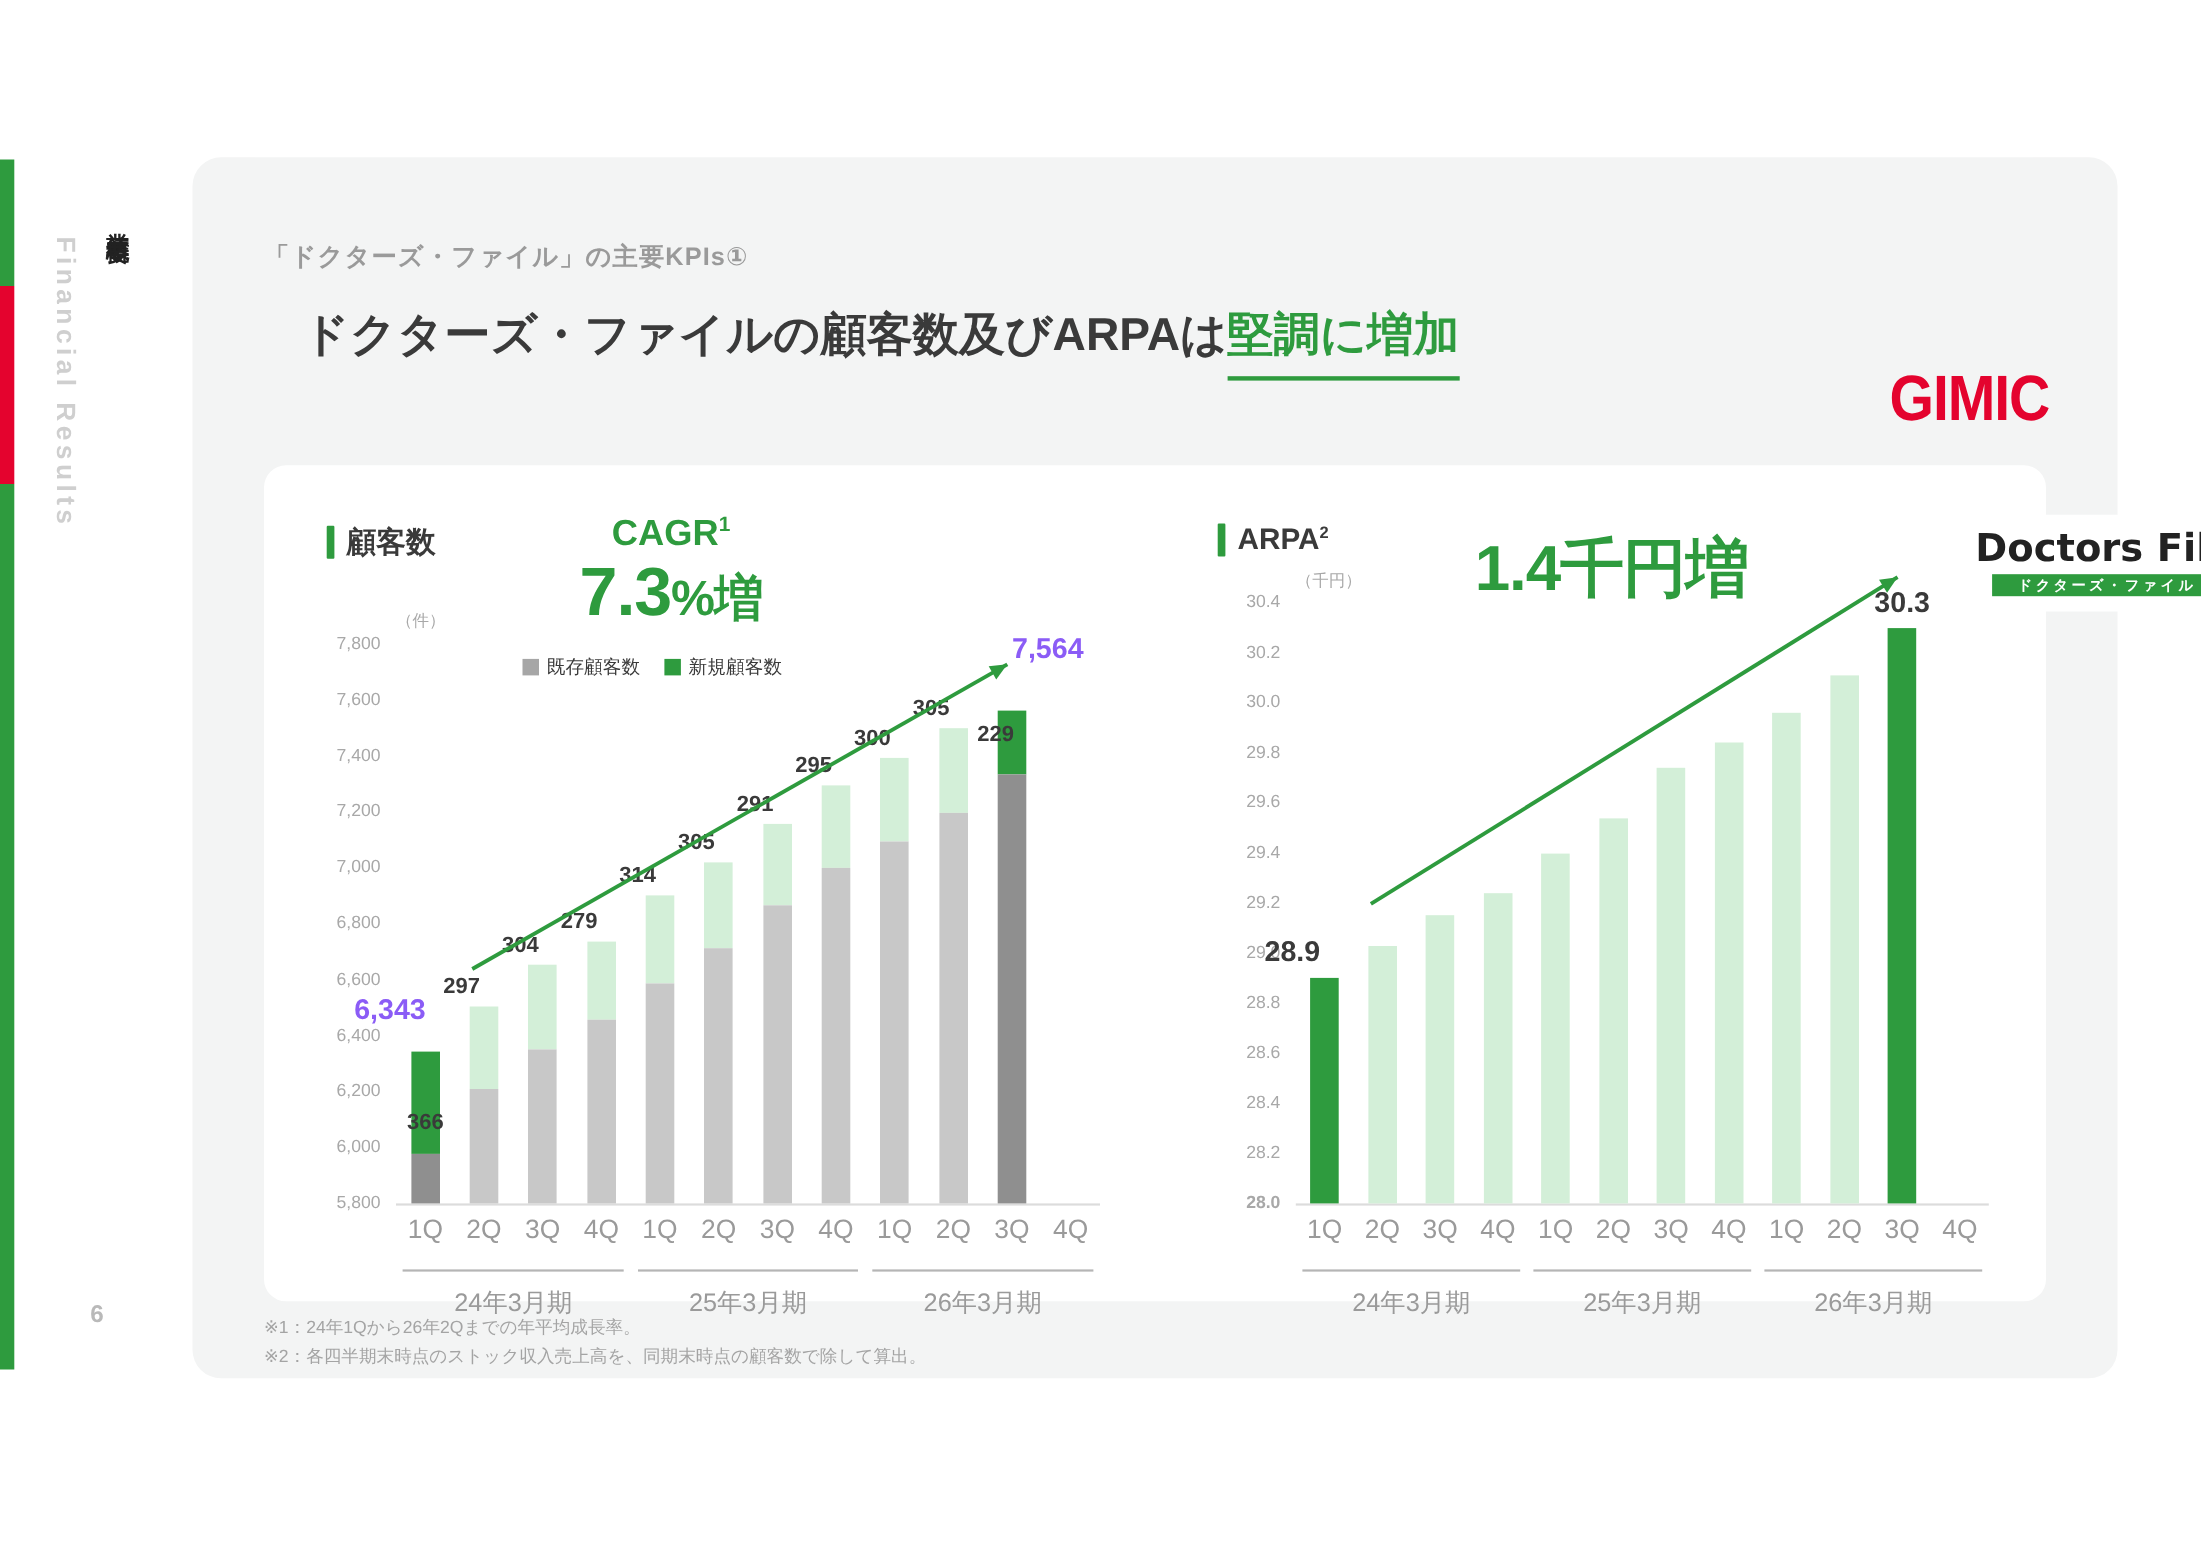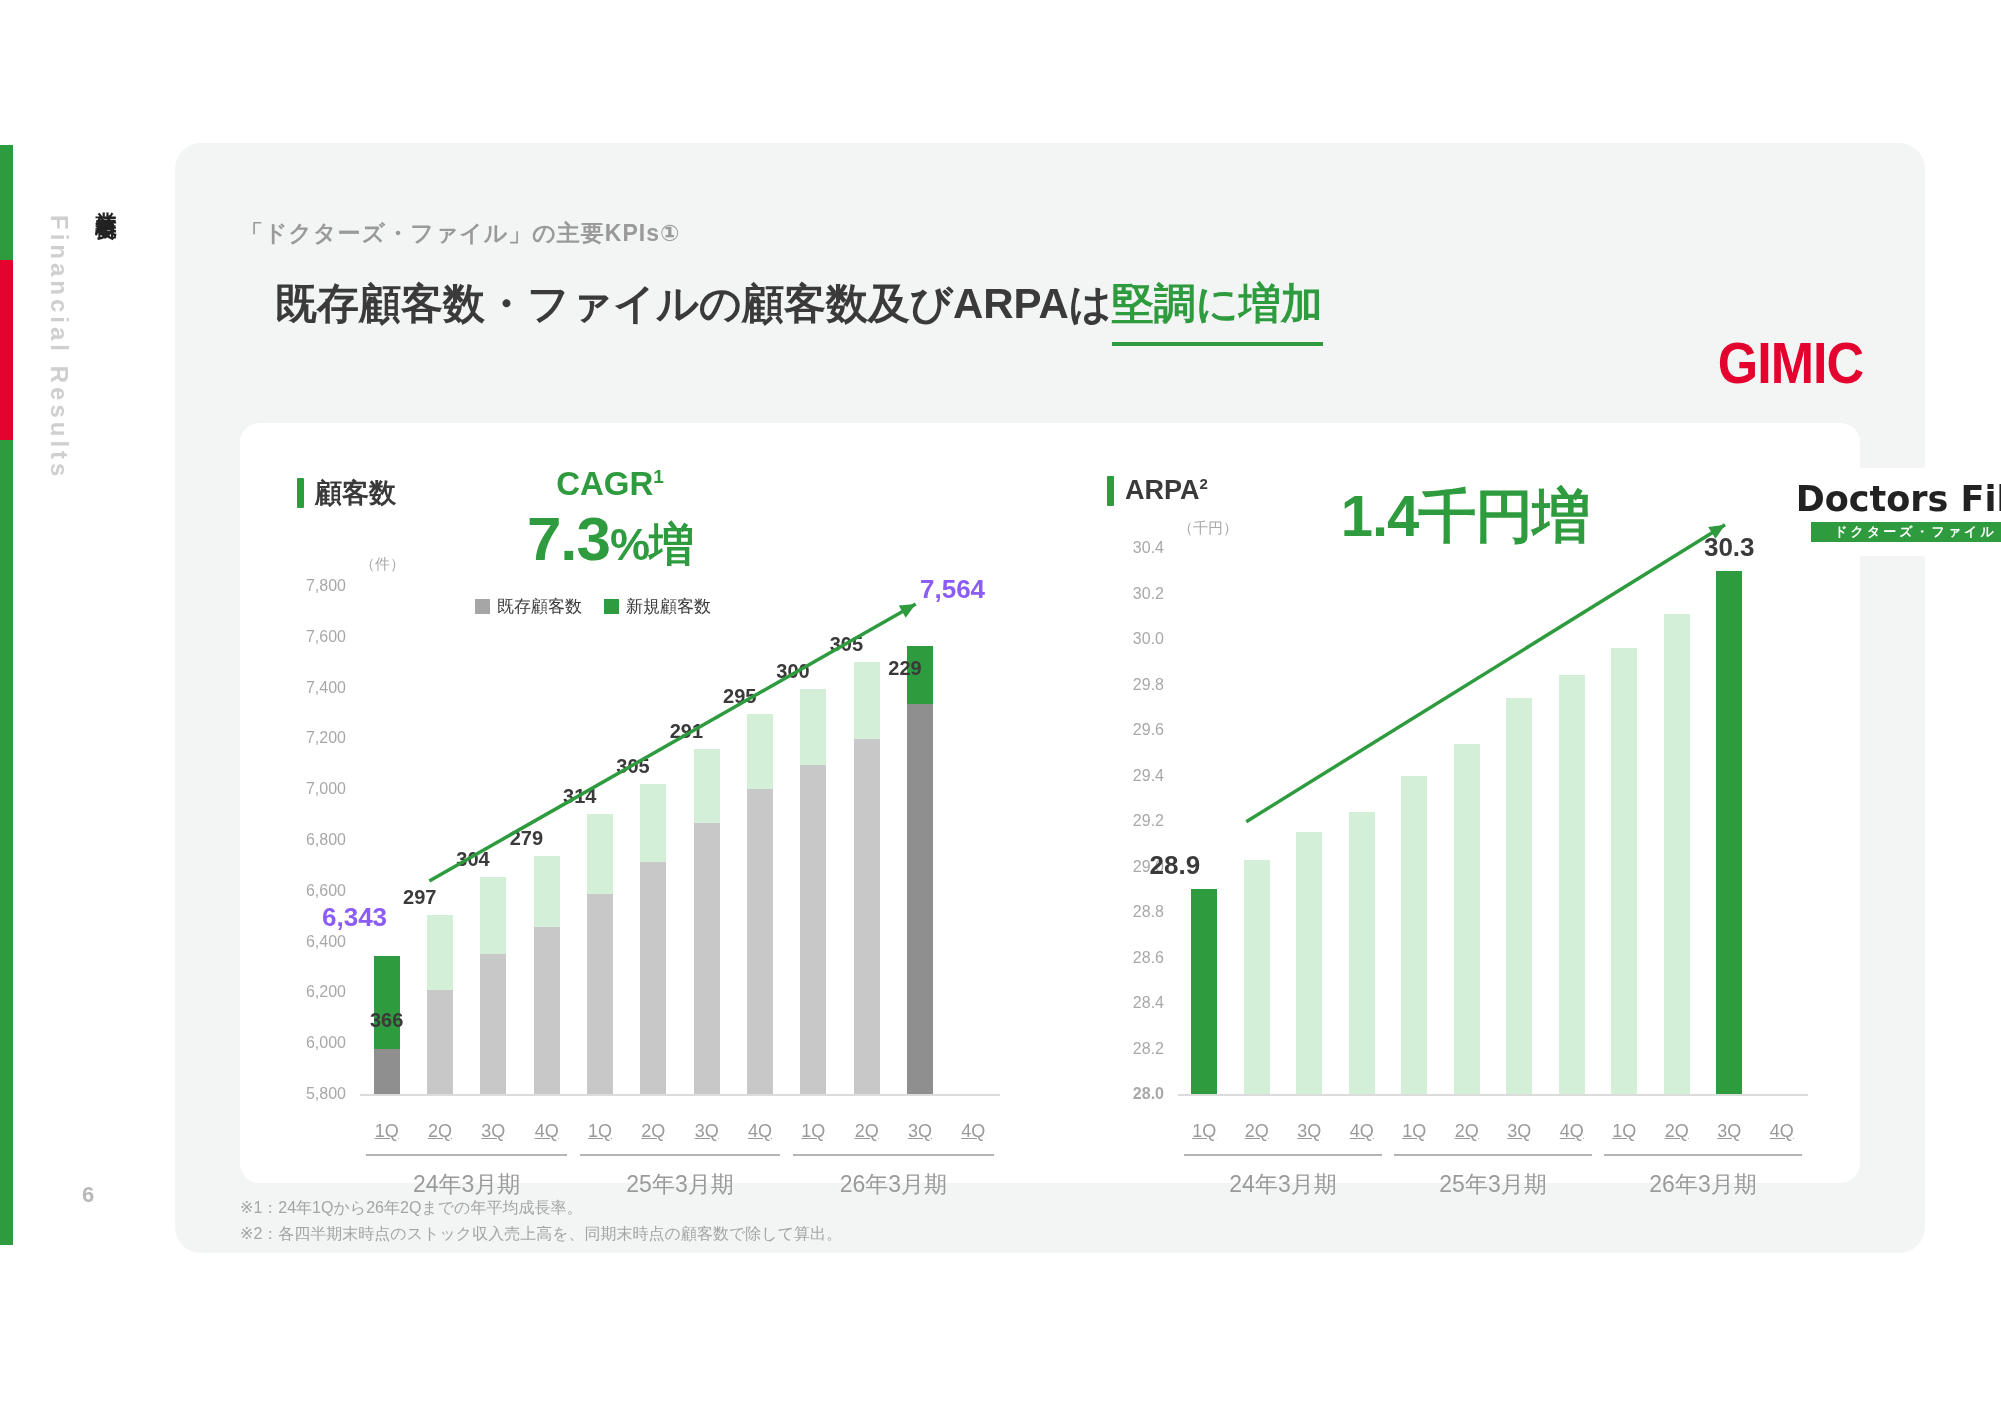--- a/index.html
+++ b/index.html
@@ -178,23 +178,23 @@
   .dlabel {
     position: absolute; left: 50%; transform: translateX(-50%);
     font-size: 20px; font-weight: bold; color: #3a3a3a; white-space: nowrap;
   }
   .total-label {
     position: absolute; font-size: 26px; font-weight: bold; color: #8b5cf6;
     white-space: nowrap;
   }
 
   .xtick {
-    position: absolute; top: 100%; margin-top: 27px;
+    position: absolute; top: 100%; margin-top: 10px;
     left: 50%; transform: translateX(-50%);
-    font-size: 18px; color: #9a9a9a; text-decoration: underline;
+    font-size: 24px; color: #9a9a9a;
   }
 
   .fy-group {
     position: absolute; top: 100%; margin-top: 60px;
     text-align: center;
   }
   .fy-group .rule { height: 2px; background: #b5b5b5; width: 100%; }
   .fy-group .nm { margin-top: 13px; font-size: 23px; color: #9a9a9a; }
 
   .arrow-svg { position: absolute; left: 0; top: 0; overflow: visible; pointer-events: none; }
@@ -216,21 +216,21 @@
 
 <div class="v-label" id="sidebar-jp">業績概要</div>
 <div class="v-label" id="sidebar-en">Financial Results</div>
 <div id="page-number">6</div>
 
 <div id="slide-card">
 
   <div id="eyebrow">「ドクターズ・ファイル」の主要KPIs①</div>
 
   <div id="main-title">
-    <span>既存顧客数・ファイルの顧客数及びARPAは</span><span class="hl">堅調に増加</span>
+    <span>ドクターズ・ファイルの顧客数及びARPAは</span><span class="hl">堅調に増加</span>
   </div>
 
   <div id="gimic-logo">GIMIC</div>
 
   <div id="doctors-file-badge">
     <div class="df-main">Doctors File</div>
     <div class="df-sub">ドクターズ・ファイル</div>
   </div>
 
   <div id="chart-panel">

